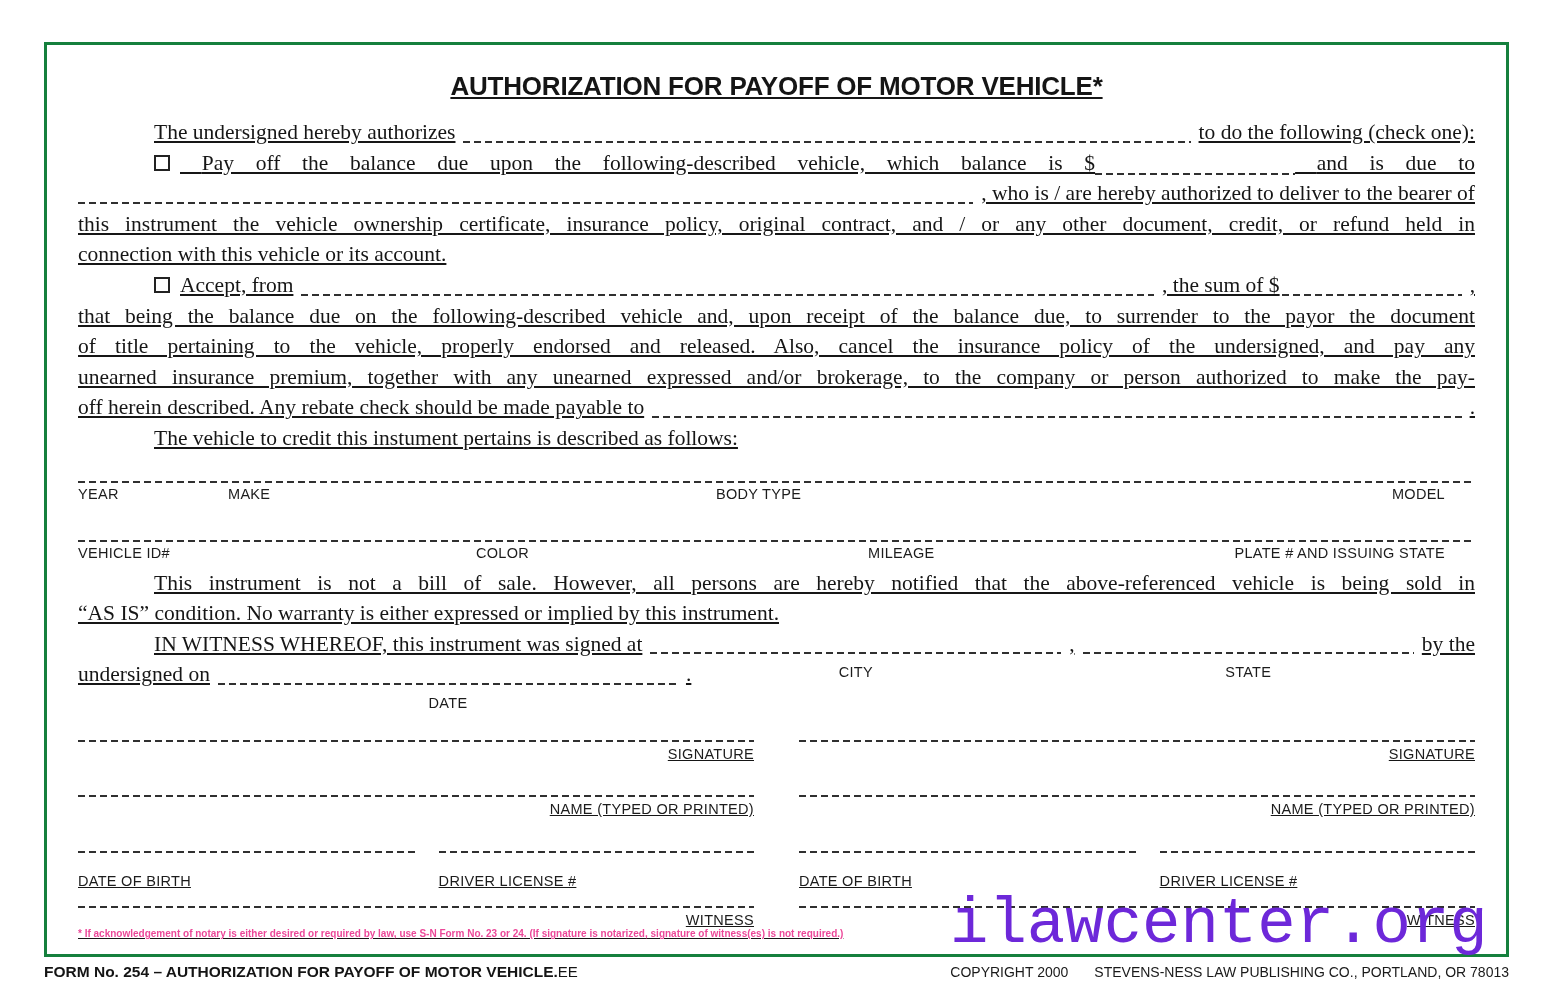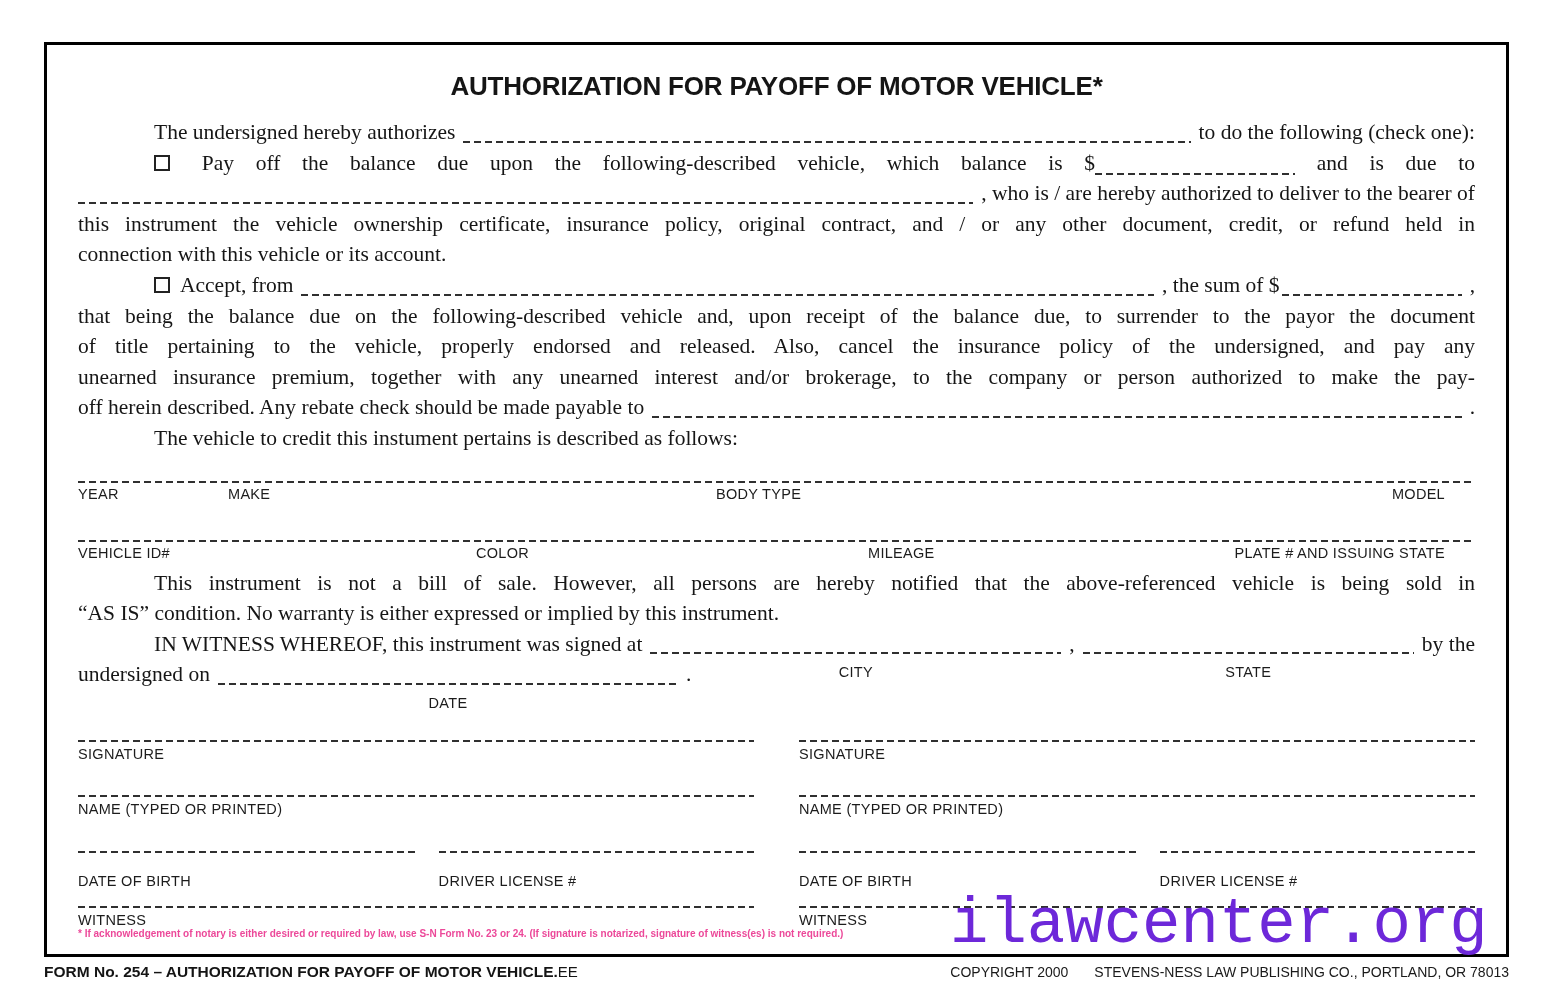--- a/index.html
+++ b/index.html
@@ -10,23 +10,24 @@
     height: 1005px;
     background: #ffffff;
     overflow: hidden;
     font-family: "Liberation Serif", serif;
     color: #161616;
   }
   .form-box {
     position: absolute;
     left: 44px; top: 42px;
     width: 1465px; height: 915px;
-    border: 3px solid #000000;
+    border: 3px solid #15803d;
     padding: 26px 31px 0 31px;
     background: #fff;
+    text-decoration: underline;
   }
   .title {
     text-align: center;
     font-family: "Liberation Sans", sans-serif;
     font-weight: bold;
     font-size: 26px;
     letter-spacing: -0.2px;
     color: #151515;
     line-height: 30px;
   }
@@ -83,21 +84,21 @@
   .fr1 { margin-top: 27px; }
   .fr2 { margin-top: 34px; text-align: right; }
   .field-line { height: 2px; width: 100%; }
   .field-labels { position: relative; height: 20px; margin-top: 3px; }
   .field-labels span { position: absolute; top: 0; }
   
   .sig-grid { display: flex; gap: 45px; margin-top: 50px; }
   .sig-col { flex: 1 1 0; }
   .sig-row { height: 55.5px; }
   .sig-line { height: 2px; width: 100%; }
-  .sig-label { margin-top: 4px; text-align: left; }
+  .sig-label { margin-top: 4px; text-align: right; }
   .sig-split { display: flex; gap: 20px; }
   .sig-split .sub1 { flex: 1.08 1 0; }
   .sig-split .sub2 { flex: 1 1 0; }
   .sig-label-left { margin-top: 20px; text-align: left; }
   .footnote {
     font-family: "Liberation Sans", sans-serif;
     font-weight: bold;
     font-size: 10px;
     color: #ec4899;
     white-space: nowrap;
@@ -160,21 +161,21 @@
         <span class="ind"></span>
         <span class="t"><span class="checkbox"></span><span>Accept, from</span></span>
         <span class="blank-f grow dash"></span>
         <span class="t">, the sum of $</span>
         <span class="blank-f dash" style="flex:0 0 180px; margin-left:2px"></span>
         <span class="t">,</span>
       </div>
 
       <div class="bl jl">that being the balance due on the following-described vehicle and, upon receipt of the balance due, to surrender to the payor the document</div>
       <div class="bl jl">of title pertaining to the vehicle, properly endorsed and released. Also, cancel the insurance policy of the undersigned, and pay any</div>
-      <div class="bl jl">unearned insurance premium, together with any unearned interest and/or brokerage, to the company or person authorized to make the pay-</div>
+      <div class="bl jl">unearned insurance premium, together with any unearned expressed and/or brokerage, to the company or person authorized to make the pay-</div>
 
       <div class="bl fline">
         <span class="t">off herein described. Any rebate check should be made payable to</span>
         <span class="blank-f grow dash"></span>
         <span class="t">.</span>
       </div>
 
       <div class="bl ind1">The vehicle to credit this instument pertains is described as follows:</div>
 
       <div class="field-row fr1">

